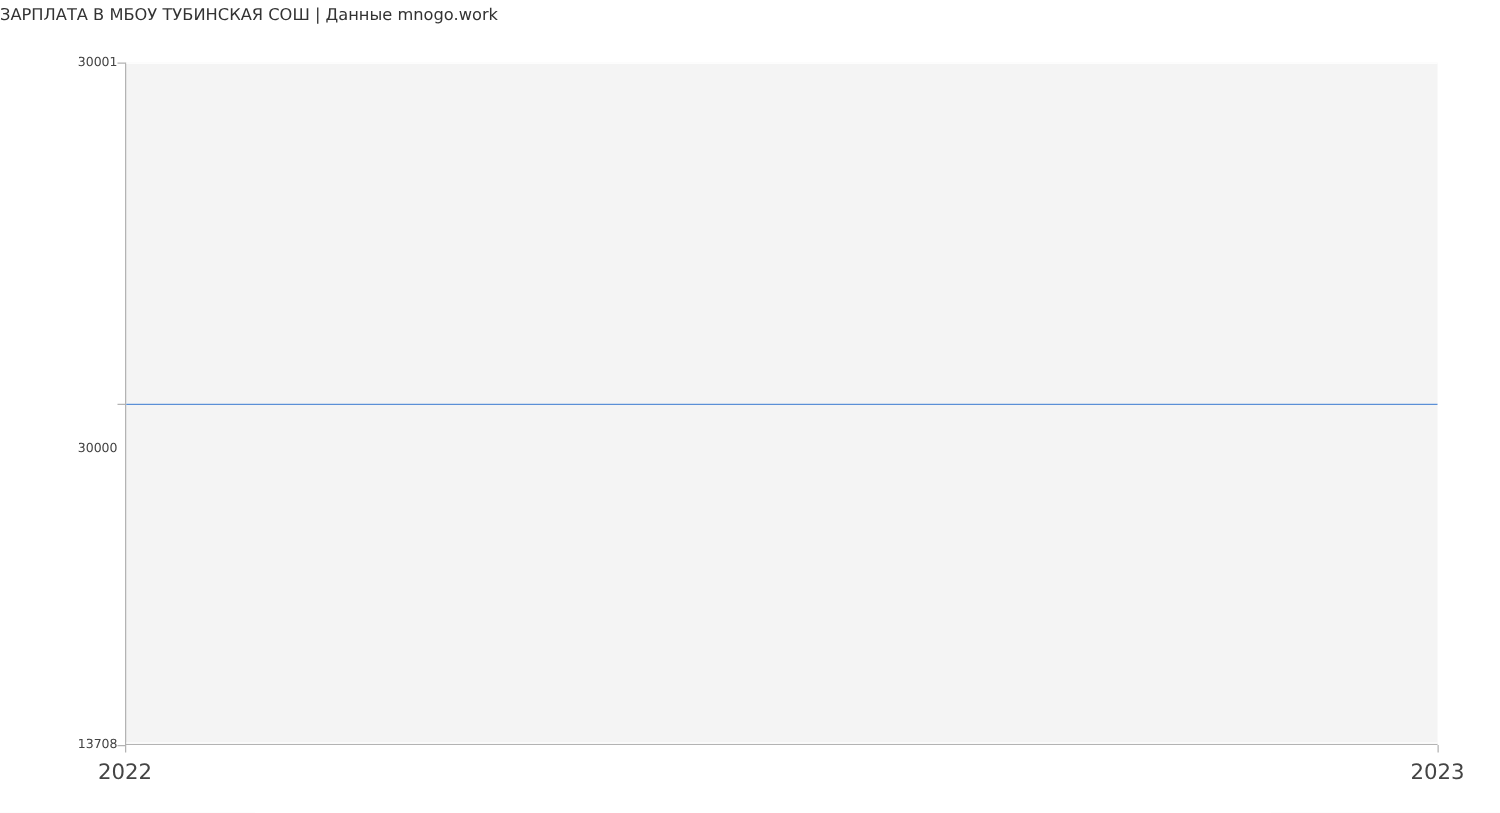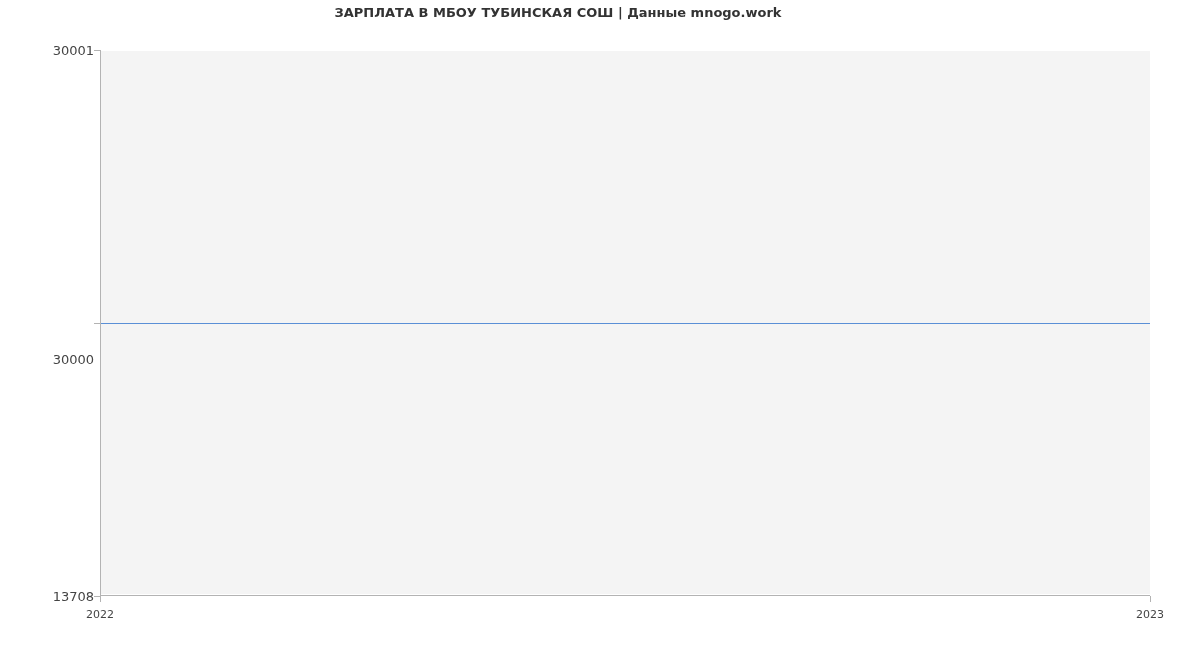--- a/index.html
+++ b/index.html
@@ -14,23 +14,22 @@
   .chart-wrap {
     position: relative;
     width: 1200px;
     height: 650px;
   }
   .title {
     position: absolute;
     top: 5px;
     left: 0;
     width: 1116px;
-    text-align: center;
     font-size: 13px;
-    font-weight: 700;
+    font-weight: 400;
     color: #333;
   }
   .plot {
     position: absolute;
     left: 100px;
     top: 50px;
     width: 1050px;
     height: 546px;
     background: #f4f4f4;
     border-left: 1px solid #b3b3b3;
@@ -57,35 +56,35 @@
     width: 6px;
     height: 0;
     border-top: 1px solid #b3b3b3;
     margin-left: -6px;
   }
   .y-label {
     position: absolute;
     right: 1106px;
     width: 90px;
     text-align: right;
-    font-size: 13px;
+    font-size: 10px;
     color: #444;
     transform: translateY(-50%);
   }
   .x-tick {
     position: absolute;
     top: 596px;
     width: 0;
     height: 6px;
     border-left: 1px solid #b3b3b3;
   }
   .x-label {
     position: absolute;
     top: 608px;
-    font-size: 11px;
+    font-size: 17px;
     color: #444;
     transform: translateX(-50%);
   }
 </style>
 </head>
 <body>
 
 <div class="chart-wrap">
 
   <div class="title">ЗАРПЛАТА В МБОУ ТУБИНСКАЯ СОШ | Данные mnogo.work</div>

